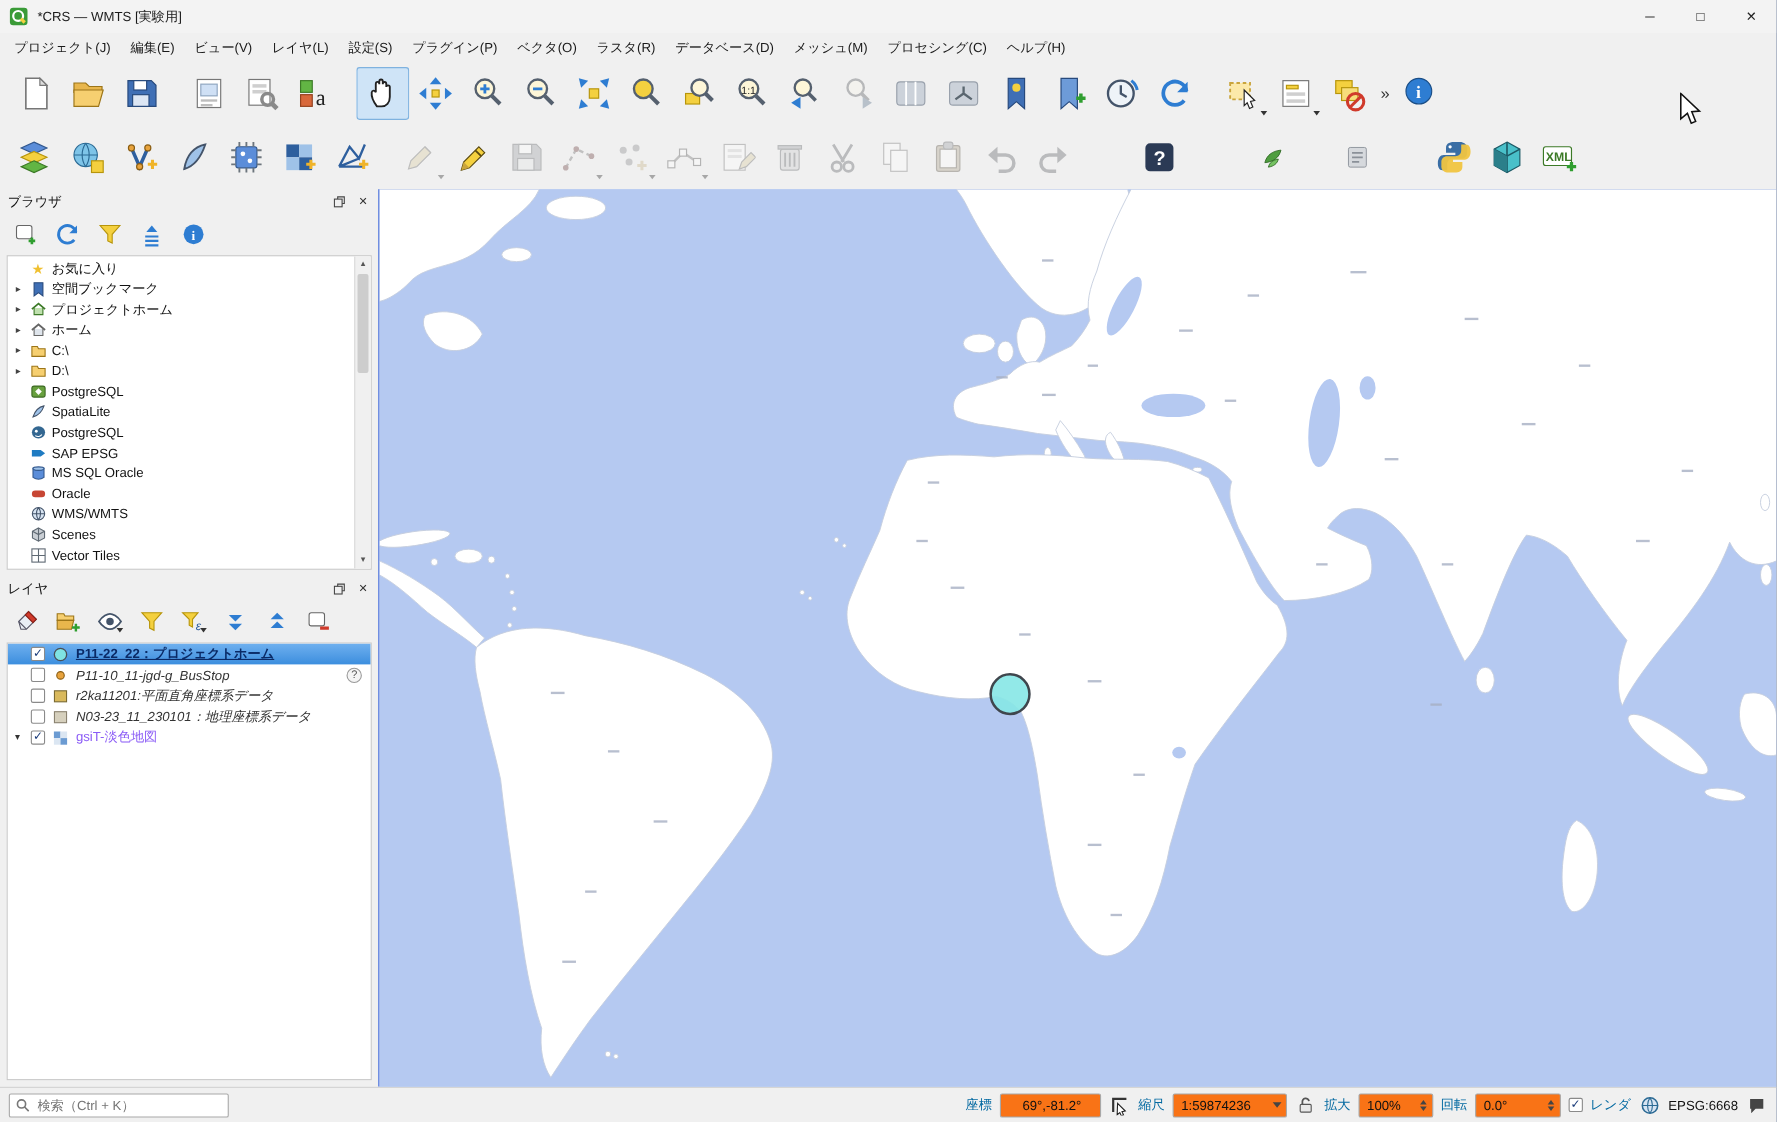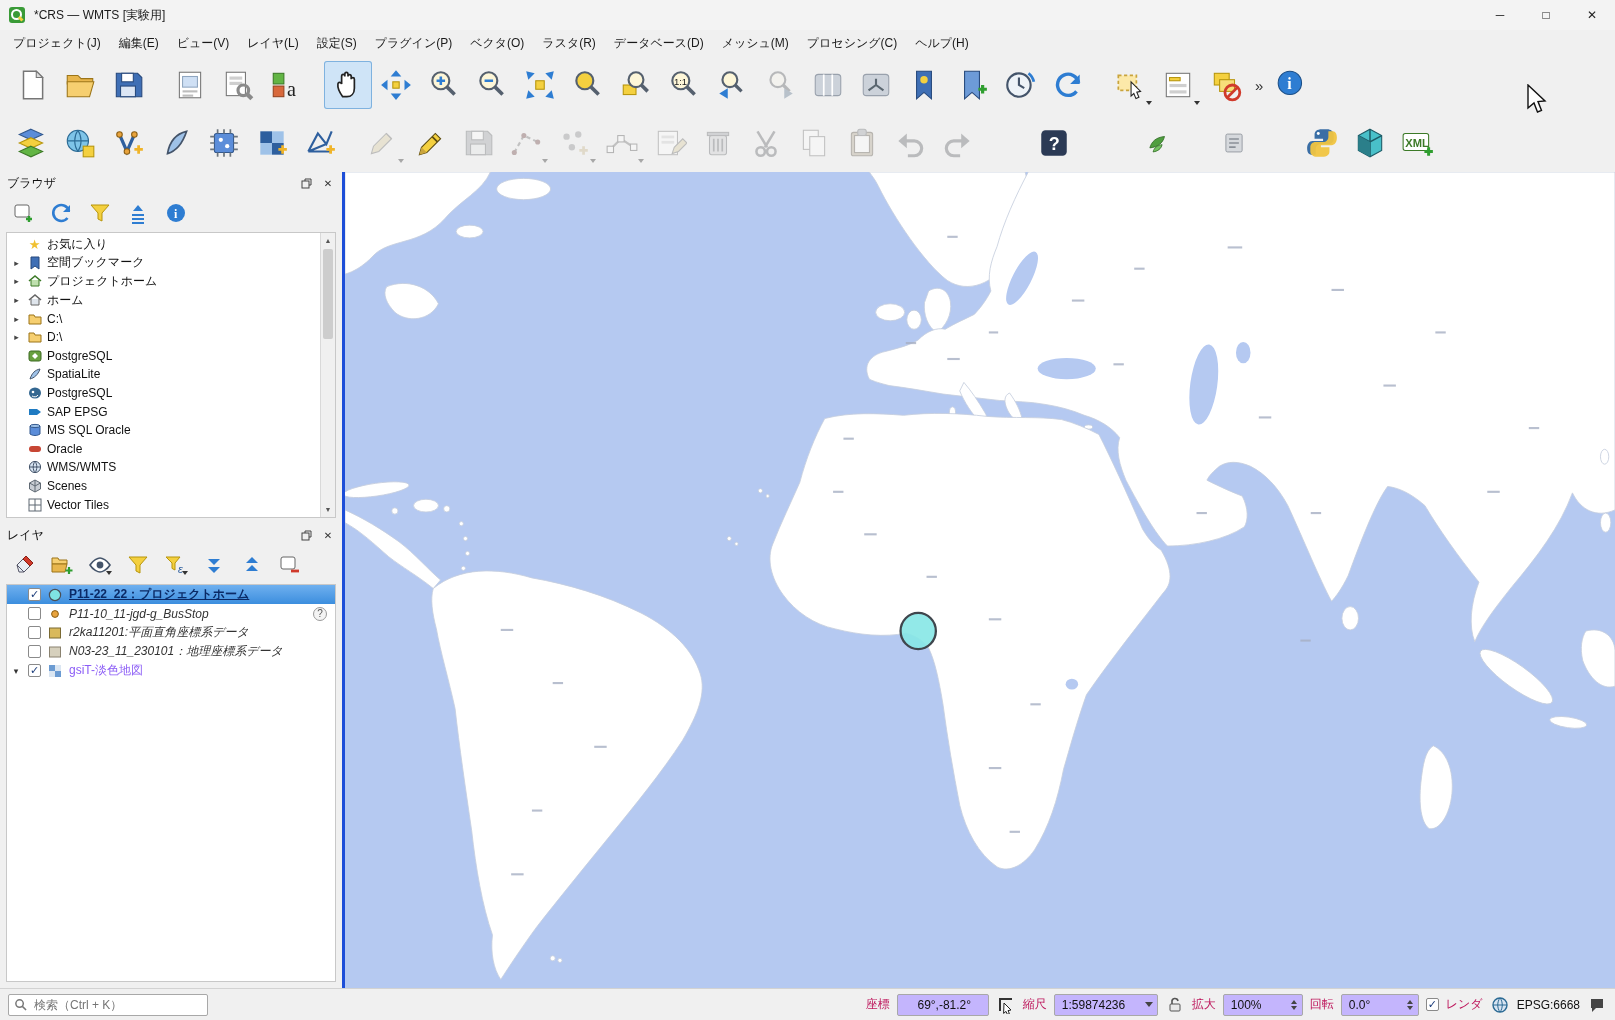--- a/index.html
+++ b/index.html
@@ -24,21 +24,21 @@
   .tb svg{width:34px;height:34px}
   .tb.sm svg{width:26px;height:26px}
   .tb.active{background:#cfe4f7;box-shadow:inset 0 0 0 1px #7fb2df}
   .tb.disabled{opacity:.38;filter:grayscale(70%)}
   .dd{position:absolute;right:2px;bottom:4px;width:0;height:0;border-left:3.5px solid transparent;border-right:3.5px solid transparent;border-top:4.5px solid #333}
   .sep{width:14px;flex:none}
   .overflow{font-size:15px;color:#333;padding:0 5px;flex:none}
 
   
   .main{flex:1;display:flex;min-height:0}
-  .dock{width:345px;flex:none;display:flex;flex-direction:column;background:#f0f0f0;border-right:3px solid #1d4ed8}
+  .dock{width:345px;flex:none;display:flex;flex-direction:column;background:#f0f0f0;border-right:1px solid #1d4ed8}
   .panel{display:flex;flex-direction:column;min-height:0}
   .panel.browser{height:352px;flex:none}
   .panel.layers{flex:1}
   .panel-header{height:22px;display:flex;align-items:center;padding:0 7px;flex:none}
   .panel-title{font-size:12px;color:#111}
   .panel-hbtns{margin-left:auto;display:flex;gap:8px;align-items:center;color:#333}
   .phb{width:14px;height:14px;display:flex;align-items:center;justify-content:center;font-size:10px;color:#333}
   .panel-toolbar{display:flex;align-items:center;gap:10px;padding:5px 10px;flex:none}
   .ptb{width:28px;height:28px;display:flex;align-items:center;justify-content:center;position:relative}
   .ptb svg{width:24px;height:24px}
@@ -67,22 +67,22 @@
   .row-badge{margin-left:auto;margin-right:8px;width:14px;height:14px;border:1px solid #9a9a9a;border-radius:8px;display:flex;align-items:center;justify-content:center;font-size:10px;color:#555;background:#f4f4f4}
 
   
   .canvas{flex:1;position:relative;background:#b5c9f1;overflow:hidden}
   .map{position:absolute;inset:0;width:100%;height:100%}
 
   
   .statusbar{height:32px;background:#f0f0f0;border-top:1px solid #d2d2d2;display:flex;align-items:center;padding:0 8px;gap:7px;flex:none;font-size:12px}
   .search-box{width:200px;height:22px;border:1px solid #a8a8a8;background:#fff;display:flex;align-items:center;gap:5px;padding:0 5px;border-radius:2px}
   .search-box input{border:none;outline:none;flex:1;font-size:12px;color:#555;background:transparent;font-family:inherit}
-  .sb-label{color:#be185d}
-  .sb-field{height:22px;border:1px solid #a8a8a8;background:#c4b5fd;display:flex;align-items:center;padding:0 2px 0 5px;border-radius:2px}
+  .sb-label{color:#0369a1}
+  .sb-field{height:22px;border:1px solid #a8a8a8;background:#f97316;display:flex;align-items:center;padding:0 2px 0 5px;border-radius:2px}
   .sb-field input{border:none;outline:none;font-size:12px;color:#111;background:transparent;width:100%;font-family:inherit}
   .combo-caret{width:14px;height:100%;display:flex;align-items:center;justify-content:center}
   .caret-down{width:0;height:0;border-left:4px solid transparent;border-right:4px solid transparent;border-top:5px solid #444}
   .spin{display:flex;flex-direction:column;justify-content:center;gap:2px;width:14px;align-items:center}
   .sp-up{width:0;height:0;border-left:3.5px solid transparent;border-right:3.5px solid transparent;border-bottom:4px solid #444}
   .sp-dn{width:0;height:0;border-left:3.5px solid transparent;border-right:3.5px solid transparent;border-top:4px solid #444}
   .spacer{flex:1}
   .sb-ico{width:20px;height:20px;display:flex;align-items:center;justify-content:center}
   .sb-ico svg{width:18px;height:18px}
   .crs-text{color:#111}
@@ -959,21 +959,21 @@
           <span class="caret-down"></span>
         </span>
     </div>
     <span class="sb-ico">
         <svg viewBox="0 0 18 18">
           <rect x="4" y="8" width="10" height="7" rx="1" fill="#e8e8e8" stroke="#555"></rect>
           <path d="M6 8V6a3 3 0 0 1 6-1" fill="none" stroke="#555" stroke-width="1.6"></path>
         </svg>
       </span>
     <span class="sb-label">拡大</span>
-    <div class="sb-field" style="width:80px">
+    <div class="sb-field" style="width:68px">
       <input value="100%" style="">
       <span class="spin">
           <span class="sp-up"></span>
           <span class="sp-dn"></span>
         </span>
     </div>
     <span class="sb-label">回転</span>
     <div class="sb-field" style="width:78px">
       <input value="0.0°" style="">
       <span class="spin">

